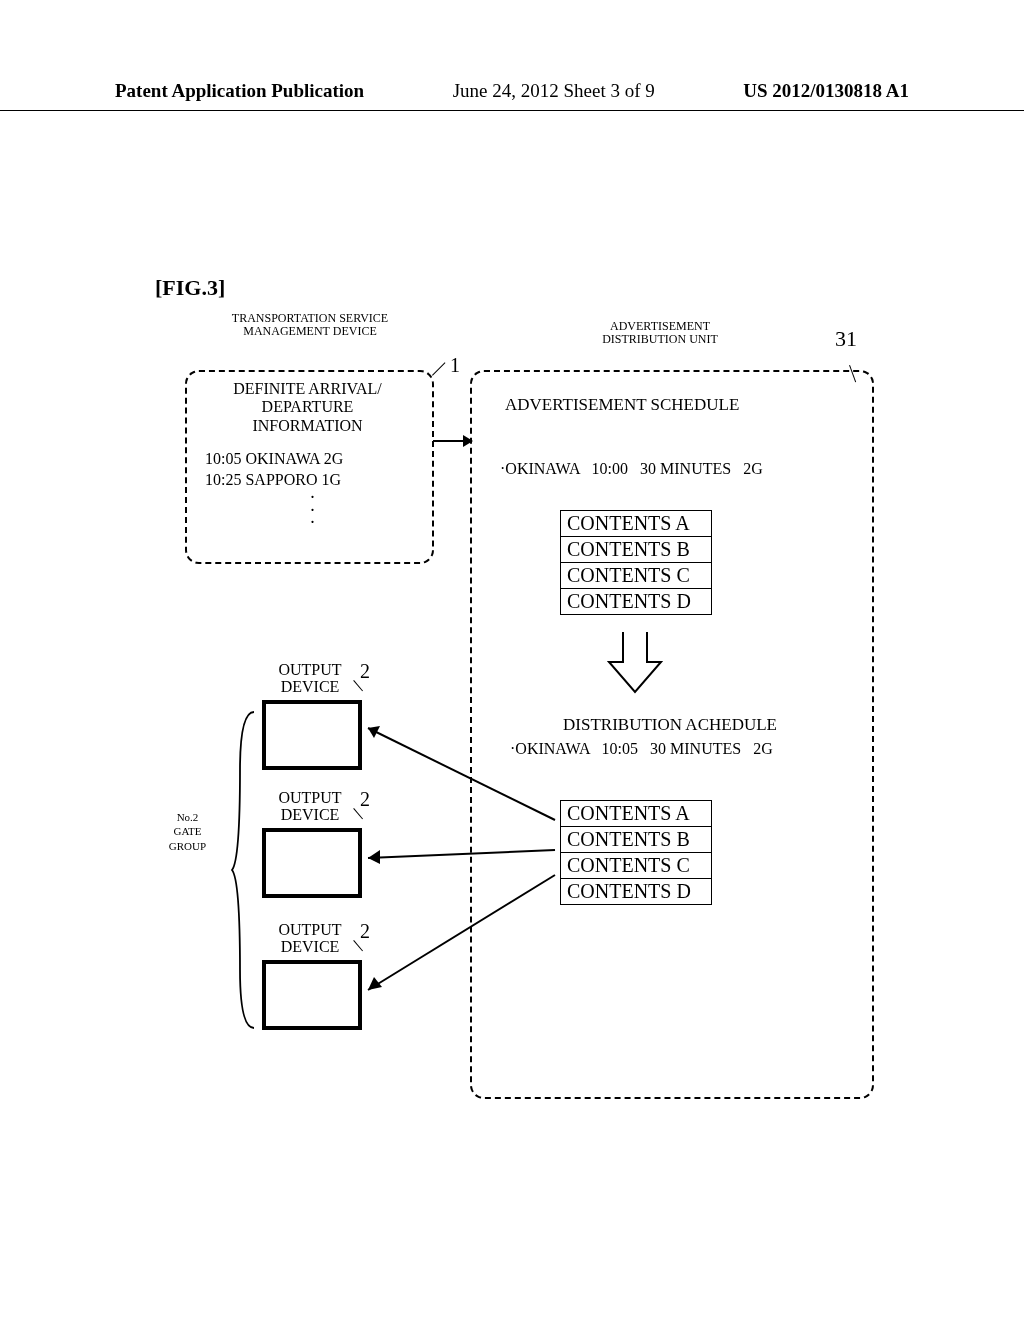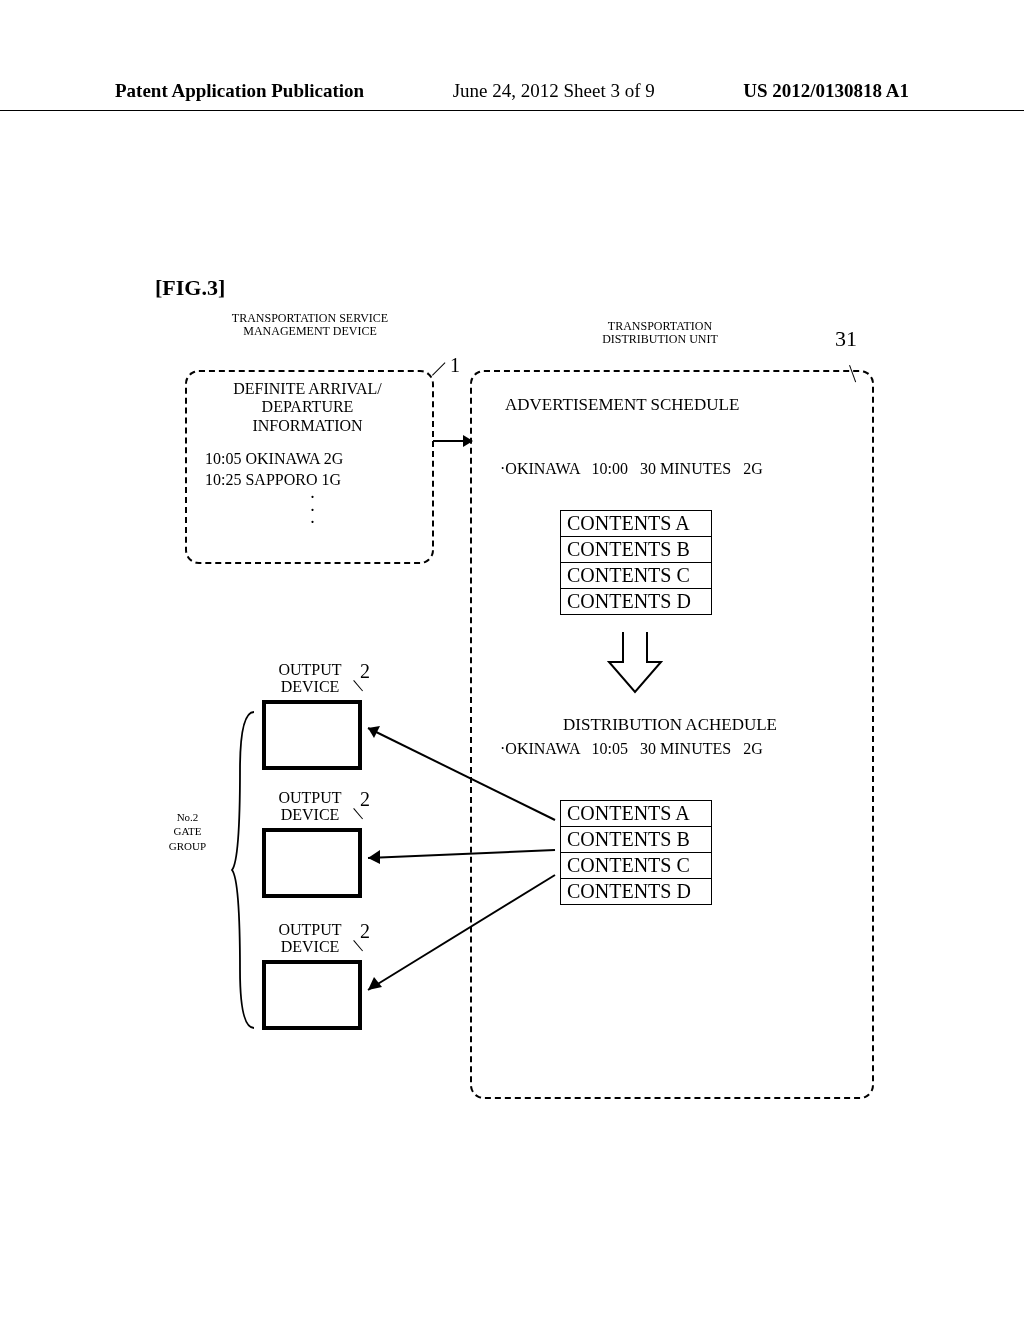--- a/index.html
+++ b/index.html
@@ -131,21 +131,21 @@
     left: 455px;
   }
   .sched2-title {
     position: absolute;
     top: 405px;
     left: 355px;
     width: 330px;
     text-align: center;
     font-size: 17px;
   }
-  .sched2 { top: 430px; left: 350px; }
+  .sched2 { top: 430px; left: 360px; }
   .ct2 { top: 490px; left: 410px; }
   .output-label {
     position: absolute;
     font-size: 16px;
     text-align: center;
     line-height: 1.05;
   }
   .ol1 { top: 352px; left: 120px; width: 80px; }
   .ol2 { top: 480px; left: 120px; width: 80px; }
   .ol3 { top: 612px; left: 120px; width: 80px; }
@@ -218,21 +218,21 @@
     </div>
   </div>
 
   <div class="conn-arrow" style="top:124px;left:283px;">
     <svg width="40" height="14">
         <line x1="0" y1="7" x2="30" y2="7" stroke="#000" stroke-width="2"></line>
         <polygon points="30,1 40,7 30,13" fill="#000"></polygon>
       </svg>
   </div>
 
-  <div class="block-title adu-title" style="white-space:pre-line;">TRANSPORTATION
+  <div class="block-title adu-title" style="white-space:pre-line;">ADVERTISEMENT
 DISTRIBUTION UNIT</div>
 
   <div class="dashed adu-box"></div>
 
   <div class="refnum" style="top:16px;left:685px;font-size:22px;font-weight:normal;">31</div>
   <div class="leader" style="top:55px;left:700px;width:18px;transform:rotate(70deg);"></div>
 
   <div class="sched-title">ADVERTISEMENT SCHEDULE</div>
   <div class="sched-line sched1">·OKINAWA   10:00   30 MINUTES   2G</div>
   <div class="contents-table ct1">

